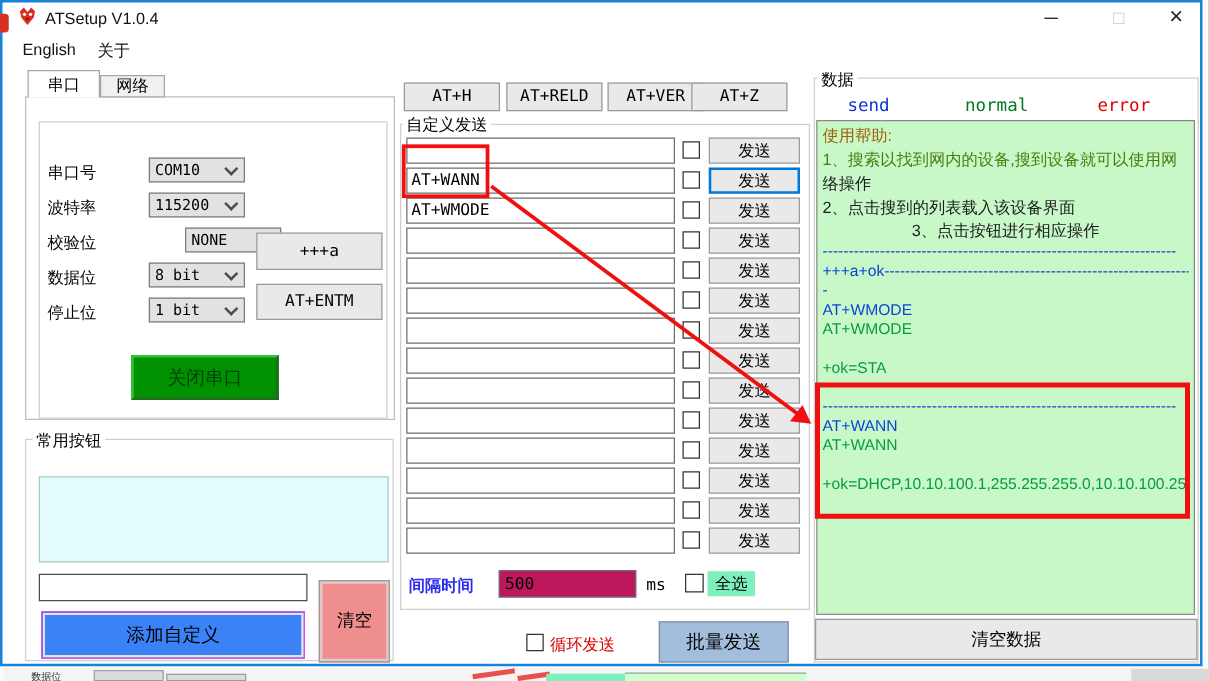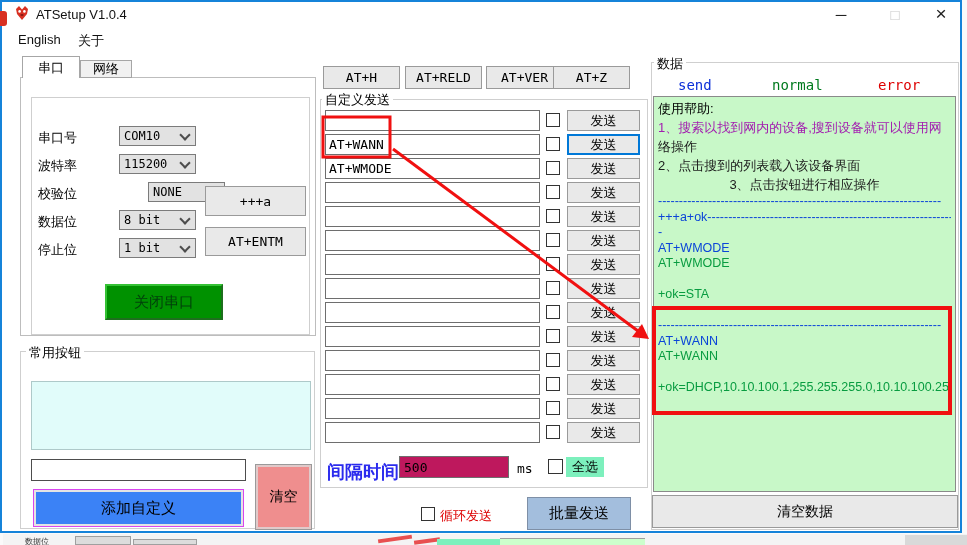--- a/index.html
+++ b/index.html
@@ -29,21 +29,21 @@
   .btn-close-port{background:#009100;border:2px outset #35c235;color:#00410a;font-size:15px;}
   .btn-add{background:#3b82f6;border:1px solid #d946ef;box-shadow:0 0 0 2px #e4e4e4 inset;font-size:15px;}
   .btn-clear{background:#ef8e8e;border:1px solid #9a9a9a;box-shadow:0 0 0 2px #e0caca inset;font-size:14px;}
   .btn-batch{background:#a3bedd;border:1px solid #7e8fa6;font-size:15px;}
   .btn-cleardata{background:#e9e9e9;border:1px solid #9a9a9a;font-size:14px;}
   
   .row-input{position:absolute;box-sizing:border-box;width:215px;height:21px;border:1px solid #6e6e6e;background:#fff;font-family:"DejaVu Sans Mono",monospace;font-size:13px;padding:0 0 0 3px;color:#000;}
   .cb{width:14px;height:14px;background:#fff;border:1px solid #333;}
   .send-btn{width:73px;height:21px;display:flex;align-items:center;justify-content:center;background:#e9e9e9;border:1px solid #9a9a9a;font-size:13px;}
   .send-btn.focus{border:2px solid #0078d7;}
-  .interval-label{font-size:18px;font-weight:bold;color:#2b2bee;}
+  .interval-label{font-size:13px;font-weight:bold;color:#2b2bee;}
   .interval-input{position:absolute;box-sizing:border-box;width:110px;height:22px;background:#be185d;border:1px solid #6e6e6e;font-family:"DejaVu Sans Mono",monospace;font-size:13px;padding-left:4px;}
   .ms{font-family:"DejaVu Sans Mono",monospace;font-size:13px;}
   .selall{background:#7df0bd;font-size:13px;display:flex;align-items:center;justify-content:center;}
   .loop-label{font-size:13px;color:#dd0000;}
   
   .legend{font-family:"DejaVu Sans Mono",monospace;font-size:14px;}
   .logarea{background:#c8f8c8;border:1px solid #8a8a8a;overflow:hidden;padding:2px 4px;}
   .log-line{white-space:nowrap;overflow:hidden;}
   .log-line.help{height:19px;line-height:19px;font-size:13px;}
   .log-line.cmd{height:15.5px;line-height:15.5px;font-size:12.5px;}
@@ -205,22 +205,22 @@
   <div class="abs loop-label" style="left:440px;top:507px;">循环发送</div>
   <div class="abs btn btn-batch" style="left:527px;top:497px;width:104px;height:33px;">批量发送</div>
 
   <div class="abs gbox" style="left:651px;top:62px;width:308px;height:468px;"></div>
   <div class="abs glabel" style="left:654px;top:55px;">数据</div>
   <div class="abs legend" style="left: 678px; top: 77px; color: rgb(11, 47, 216);">send</div>
   <div class="abs legend" style="left: 772px; top: 77px; color: rgb(0, 122, 30);">normal</div>
   <div class="abs legend" style="left: 878px; top: 77px; color: rgb(221, 0, 0);">error</div>
 
   <div class="abs logarea" style="left:653px;top:96px;width:303px;height:396px;">
-    <div class="log-line help" style="color: #000000;">使用帮助:</div>
-    <div class="log-line help" style="color: #a21caf;"> 1、搜索以找到网内的设备,搜到设备就可以使用网</div>
+    <div class="log-line help" style="color: #a16207;">使用帮助:</div>
+    <div class="log-line help" style="color: #4d7c0f;"> 1、搜索以找到网内的设备,搜到设备就可以使用网</div>
     <div class="log-line help" style="color: rgb(27, 27, 27);">络操作</div>
     <div class="log-line help" style="color: rgb(27, 27, 27);"> 2、点击搜到的列表载入该设备界面</div>
     <div class="log-line help" style="color: rgb(27, 27, 27); text-align: center;"> 3、点击按钮进行相应操作</div>
     <div class="log-line cmd" style="color: rgb(11, 69, 216);">--------------------------------------------------------------------</div>
     <div class="log-line cmd" style="color: rgb(11, 69, 216);">+++a+ok-------------------------------------------------------------</div>
     <div class="log-line cmd" style="color: rgb(11, 69, 216);">-</div>
     <div class="log-line cmd" style="color: rgb(11, 69, 216);">AT+WMODE</div>
     <div class="log-line cmd" style="color: rgb(8, 156, 64);">AT+WMODE</div>
     <div class="log-line cmd"></div>
     <div class="log-line cmd" style="color: rgb(8, 156, 64);">+ok=STA</div>

